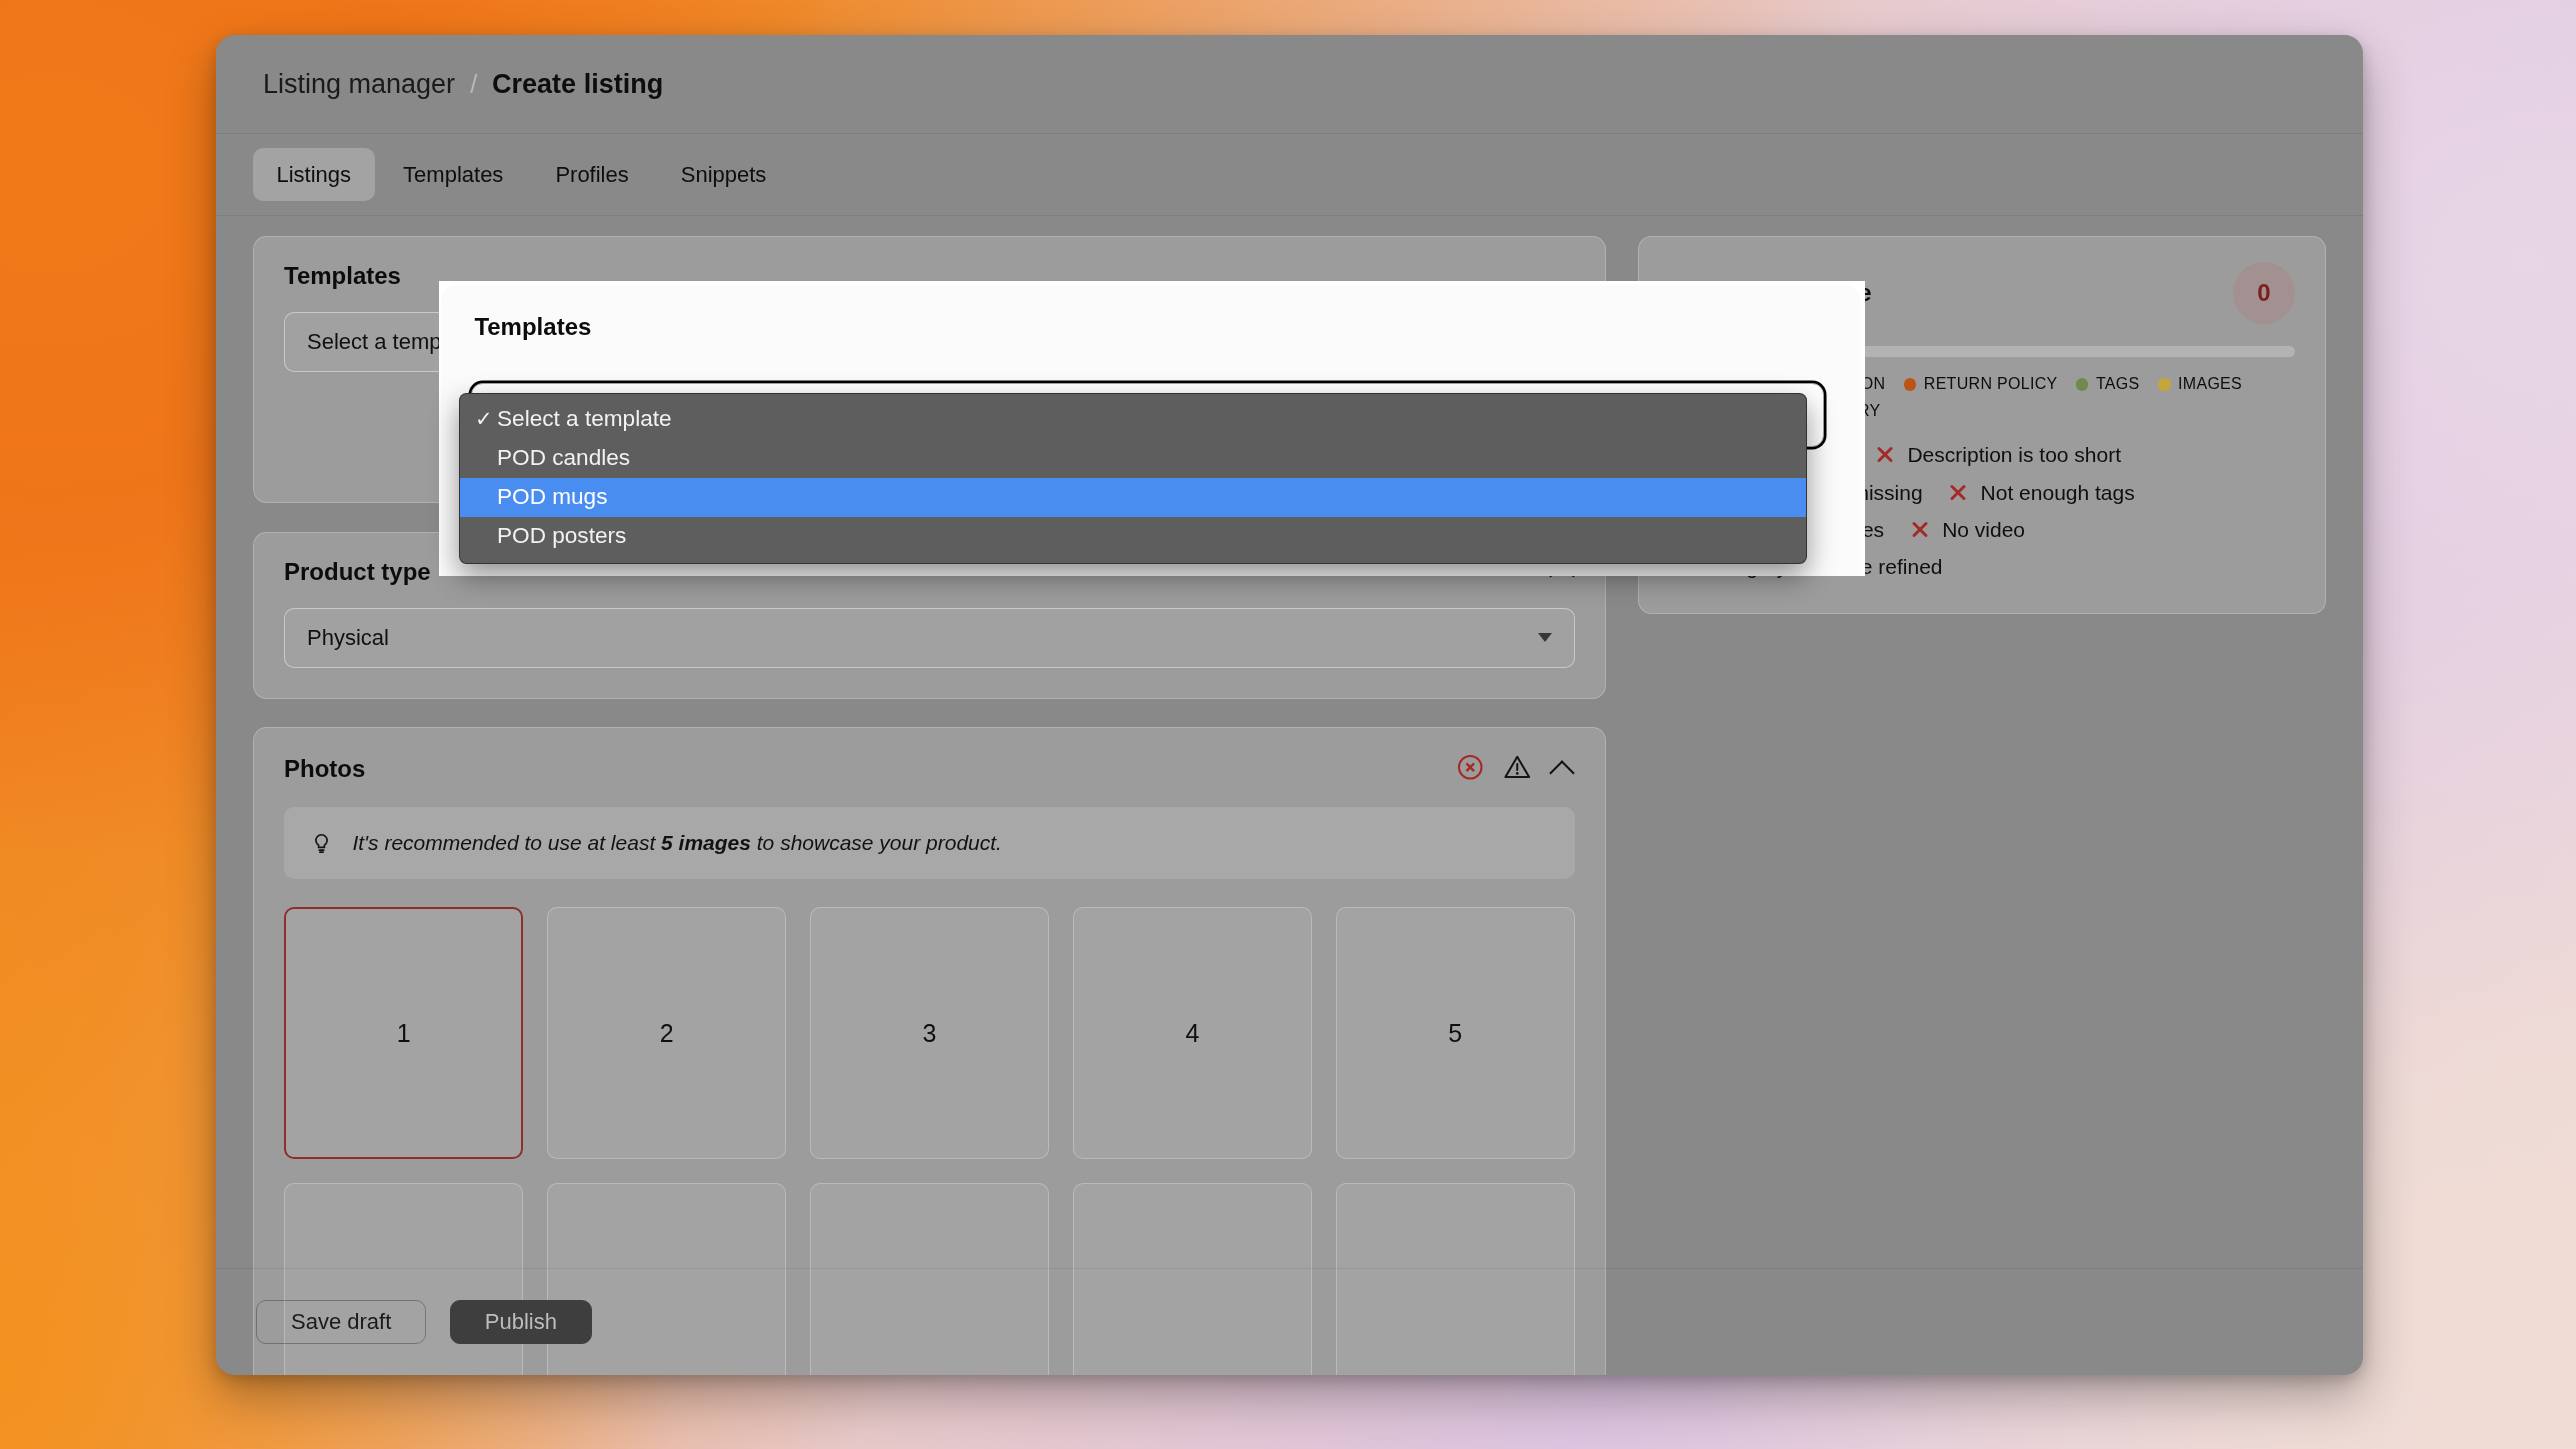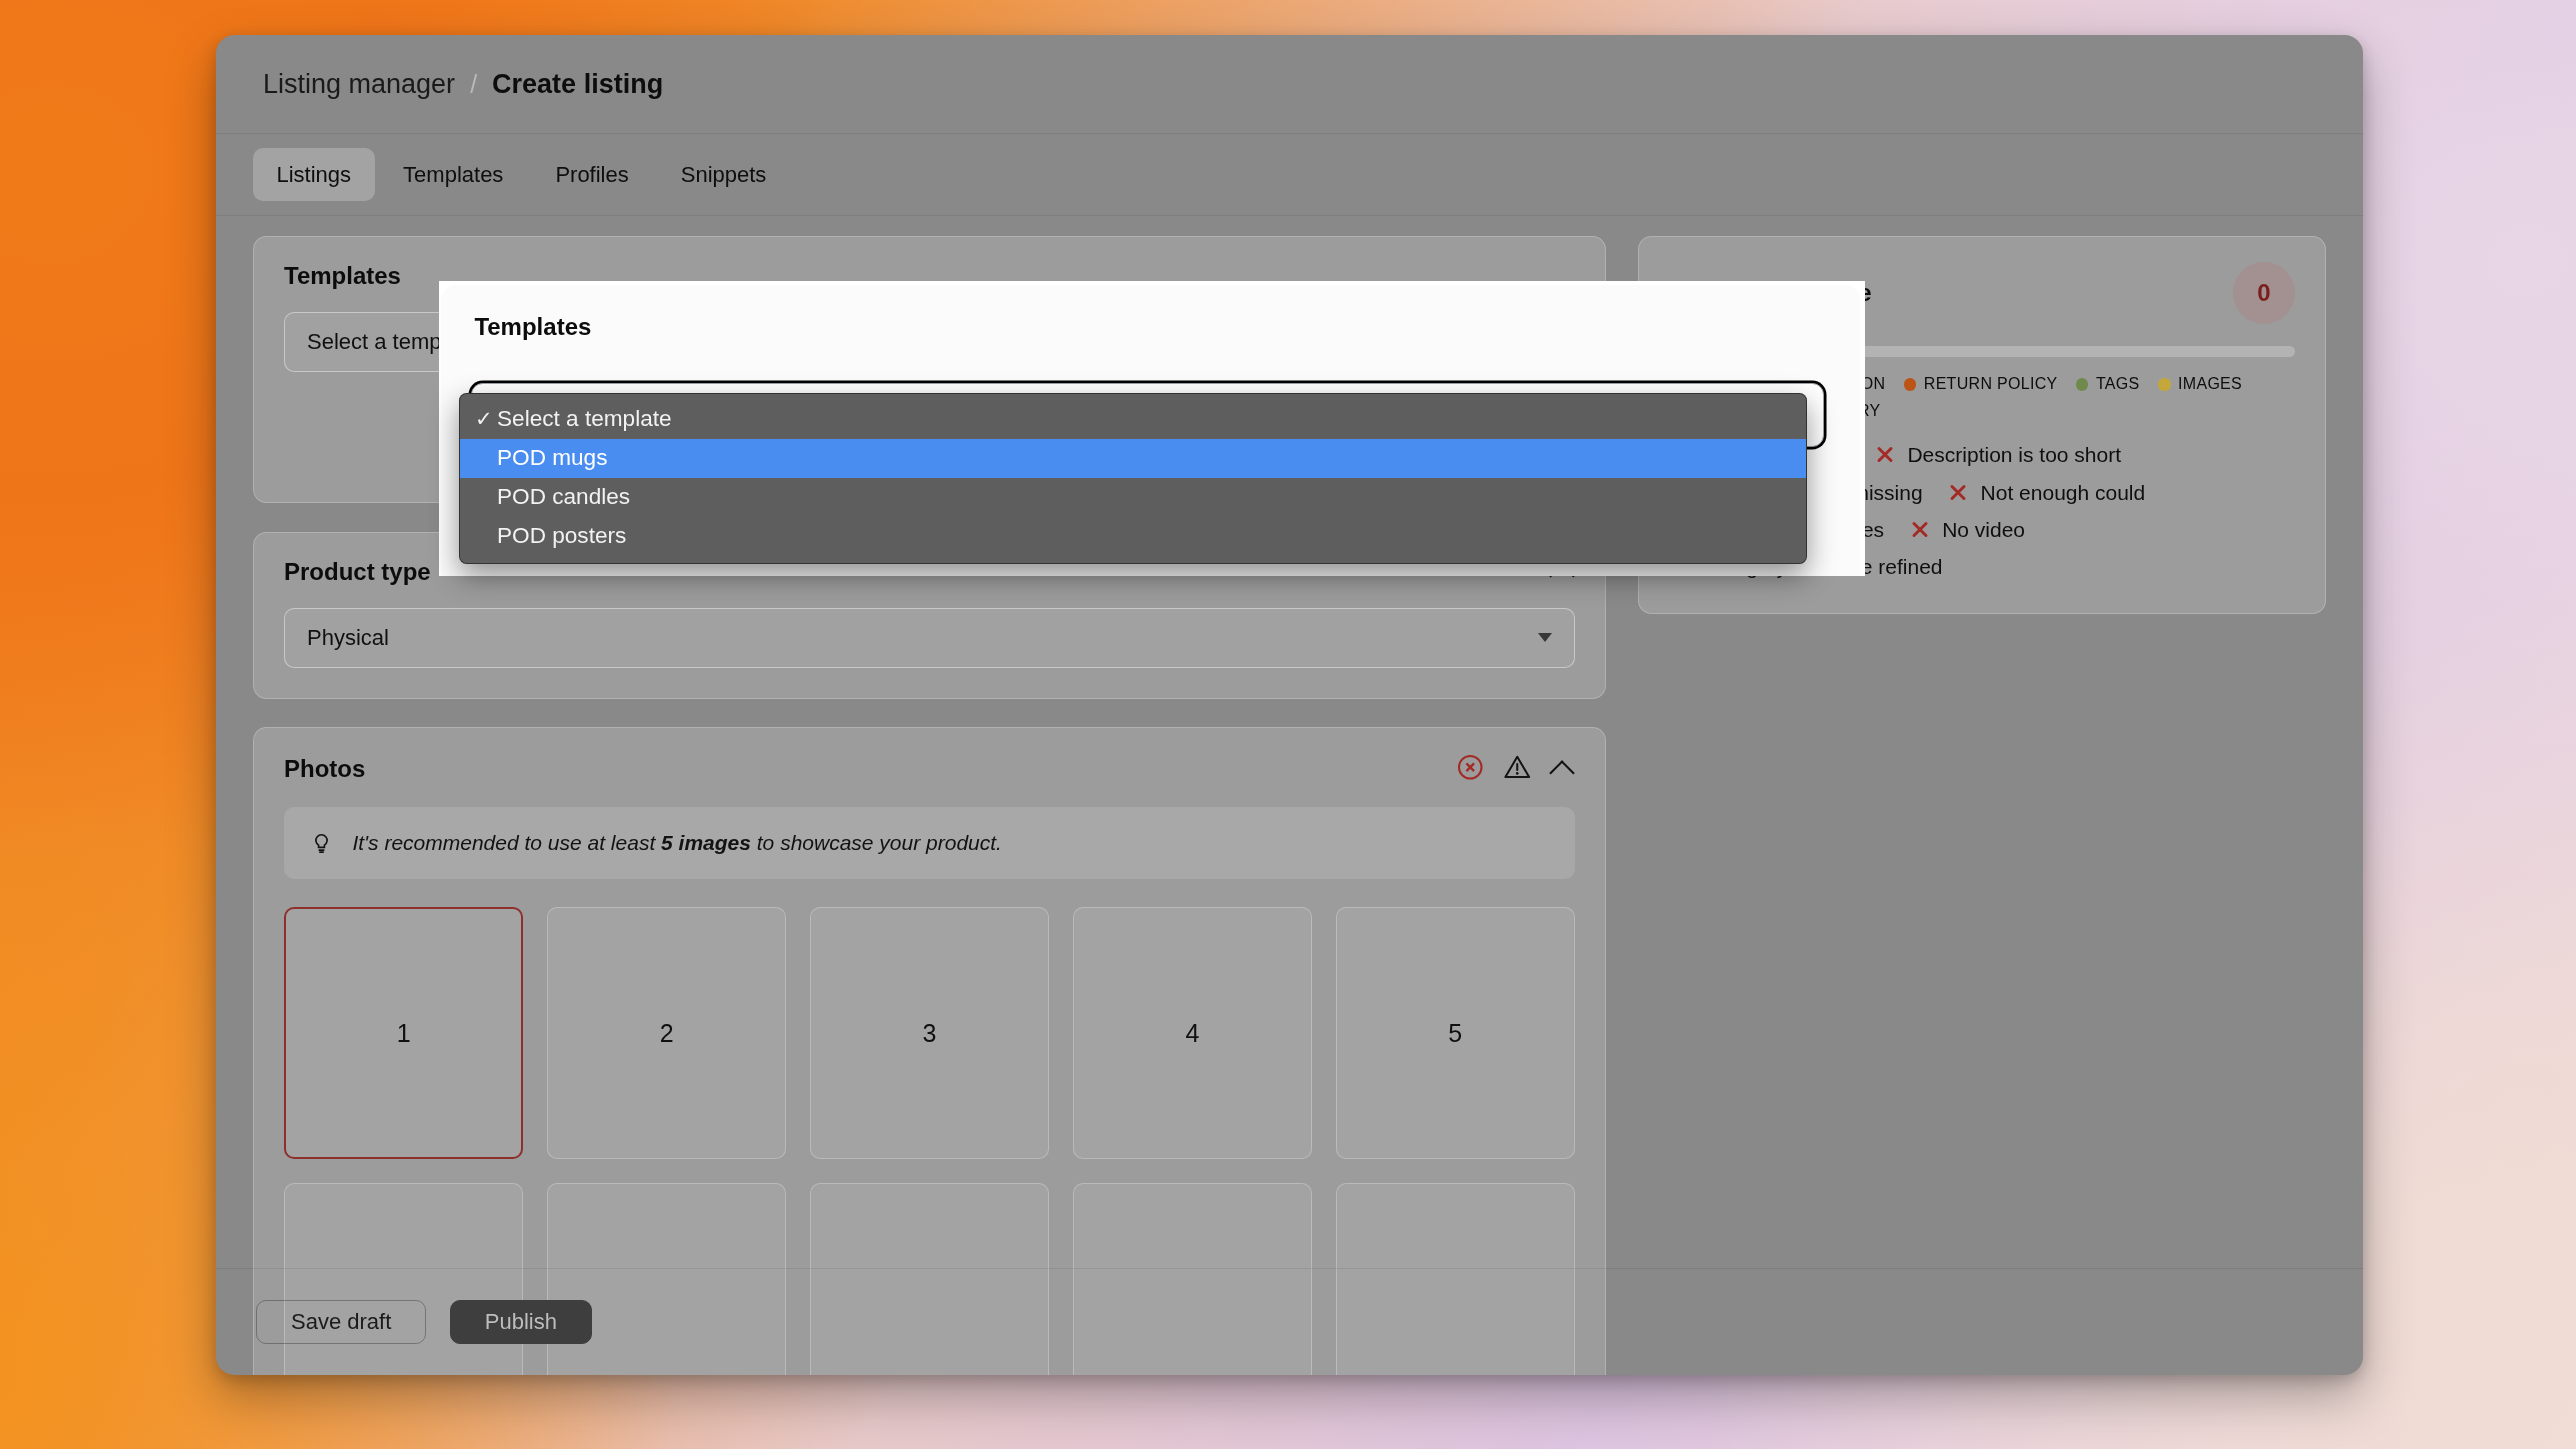--- a/index.html
+++ b/index.html
@@ -441,21 +441,21 @@
             <div class="issue">
               <span class="issue-x"></span>
               <span class="issue-text">Description is too short</span>
             </div>
             <div class="issue">
               <span class="issue-x"></span>
               <span class="issue-text">Return policy is missing</span>
             </div>
             <div class="issue">
               <span class="issue-x"></span>
-              <span class="issue-text">Not enough could</span>
+              <span class="issue-text">Not enough tags</span>
             </div>
             <div class="issue">
               <span class="issue-x"></span>
               <span class="issue-text">Not enough images</span>
             </div>
             <div class="issue">
               <span class="issue-x"></span>
               <span class="issue-text">No video</span>
             </div>
             <div class="issue">
@@ -474,27 +474,27 @@
     </div>
     <div id="templates-select"></div>
     <div id="templates-hidden-text">s</div>
   </div>
 
   <div id="dropdown-popup">
       <div class="dd-option">
         <span class="dd-check">✓</span>
         <span>Select a template</span>
       </div>
+      <div class="dd-option">
+        <span class="dd-spacer"></span>
+        <span>POD candles</span>
+      </div>
       <div class="dd-option highlighted">
         <span class="dd-spacer"></span>
         <span>POD mugs</span>
-      </div>
-      <div class="dd-option">
-        <span class="dd-spacer"></span>
-        <span>POD candles</span>
       </div>
       <div class="dd-option">
         <span class="dd-spacer"></span>
         <span>POD posters</span>
       </div>
     </div>
 
   <div id="footer-bar">
     <div id="footer-actions">
       <div class="btn secondary">Save draft</div>

